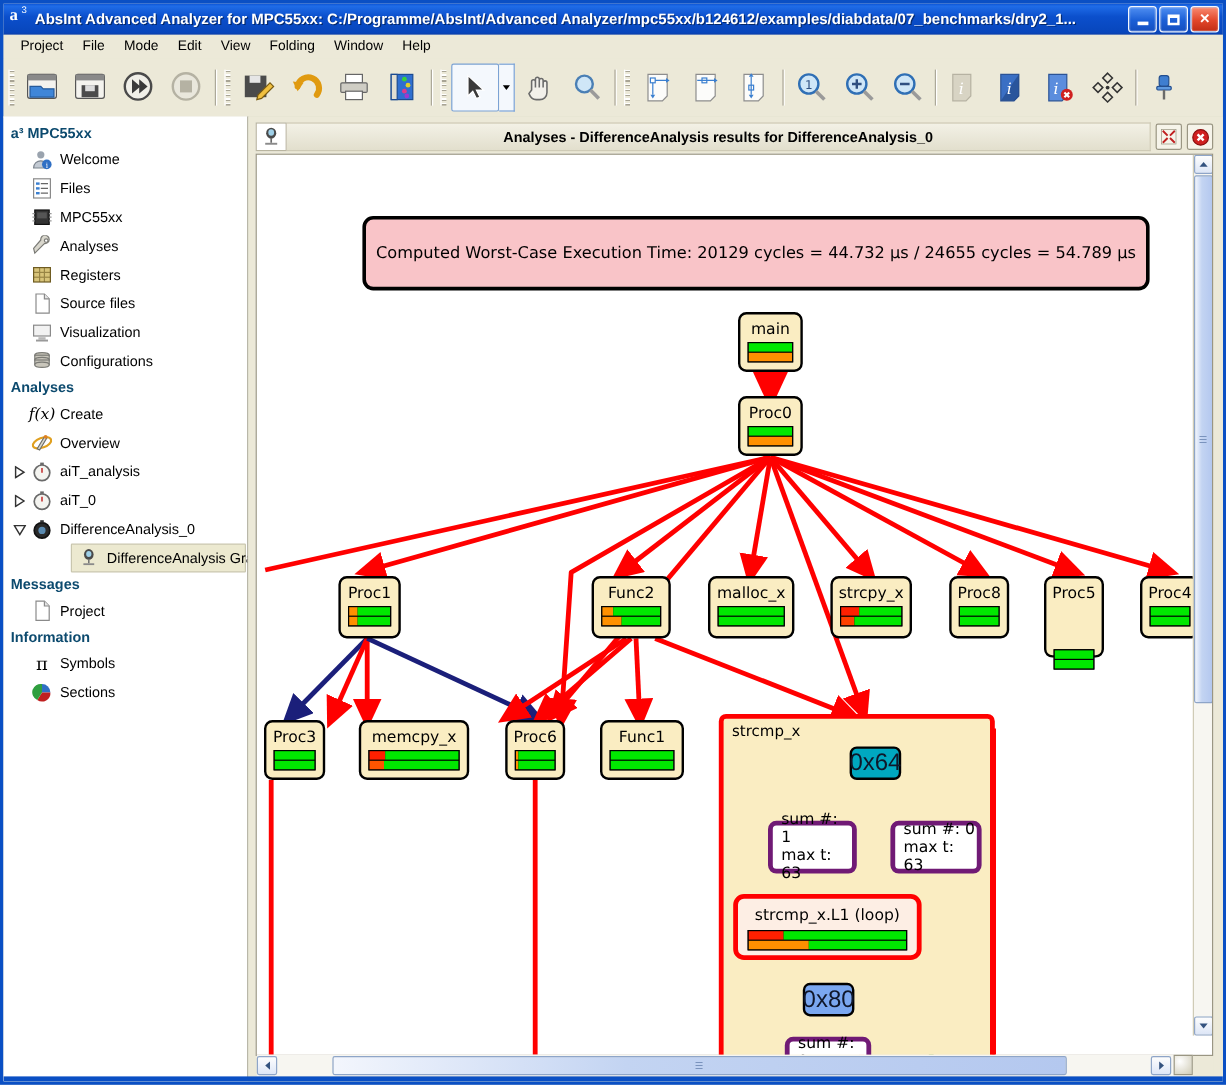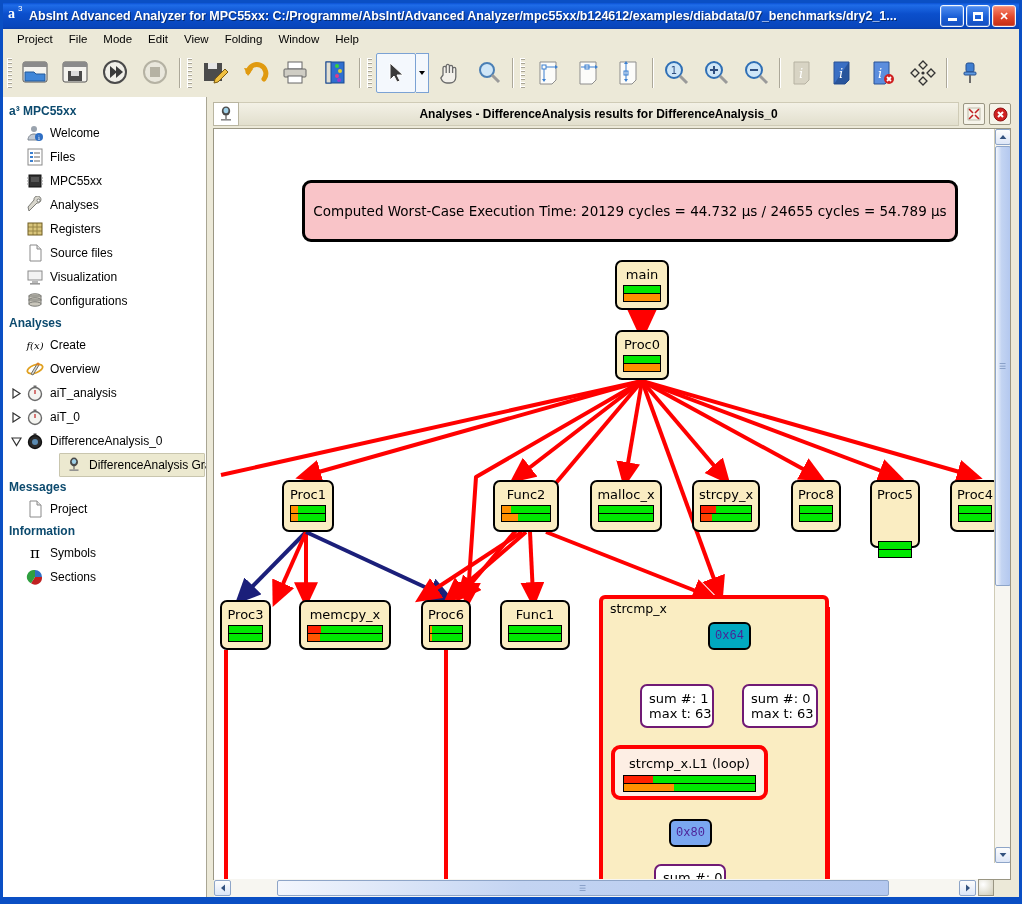--- a/index.html
+++ b/index.html
@@ -110,23 +110,23 @@
     background:#000;display:flex;flex-direction:column;gap:1px;}
   .bar{height:7px;display:flex;}
   .seg{height:100%;}
   .cluster{position:absolute;background:#faedc2;border:4px solid #ff0000;border-radius:6px;box-sizing:border-box;}
   .cluster .clabel{position:absolute;left:7px;top:2px;font-size:12.5px;color:#000;
     font-family:"DejaVu Sans",sans-serif;}
   .loopbox{position:absolute;background:#fdeee4;border:4px solid #ff0000;border-radius:9px;box-sizing:border-box;
     display:flex;flex-direction:column;align-items:center;}
   .loopbox .llabel{font-size:13px;color:#000;font-family:"DejaVu Sans",sans-serif;padding-top:7px;}
   .addr{position:absolute;border:2px solid #000;border-radius:6px;box-sizing:border-box;
-    display:flex;align-items:center;justify-content:center;font-size:12px;color:#4c1d95;
-    font-family:Liberation Mono, monospace;}
-  .sumbox{position:absolute;background:#fff;border:2px solid #701a75;border-radius:7px;box-sizing:border-box;
+    display:flex;align-items:center;justify-content:center;font-size:20px;color:#0f172a;
+    font-family:Liberation Sans, sans-serif;}
+  .sumbox{position:absolute;background:#fff;border:4px solid #701a75;border-radius:7px;box-sizing:border-box;
     display:flex;flex-direction:column;align-items:flex-start;justify-content:center;padding-left:7px;}
   .sumbox span{font-size:13px;color:#000;font-family:"DejaVu Sans",sans-serif;line-height:15px;}
 
   .wcet{position:absolute;background:#f9c4c8;border:3px solid #000;border-radius:9px;
     box-sizing:border-box;display:flex;align-items:center;justify-content:center;}
   .wcet span{font-size:13.5px;color:#000;font-family:"DejaVu Sans",sans-serif;}
 
   .statusline{position:absolute;left:0;bottom:0;width:1016px;height:4px;background:#0a4fc4;}
 </style>
 </head>
@@ -467,21 +467,21 @@
                   <ellipse cx="9" cy="12" rx="6" ry="2.2"></ellipse>
                 </g>
               </svg>
             </span>
             <span class="sb-lab">Configurations</span>
           </div>
           <div class="sb-head">Analyses</div>
           <div class="sb-row">
             <span class="sb-arrow none"></span>
             <span class="sb-ico">
-              <span style="font-family:'DejaVu Serif',serif;font-style:italic;font-size:10px;">f(x)</span>
+              <span style="font-family:'DejaVu Serif',serif;font-style:italic;font-size:13px;">f(x)</span>
             </span>
             <span class="sb-lab">Create</span>
           </div>
           <div class="sb-row">
             <span class="sb-arrow none"></span>
             <span class="sb-ico">
               <svg width="18" height="18" viewBox="0 0 18 18">
                 <ellipse cx="9" cy="9" rx="8" ry="4" fill="none" stroke="#e0a020" stroke-width="1.8" transform="rotate(-20 9 9)"></ellipse>
                 <path d="M5 14 L11 4 l2 1 -6 10z" fill="#d9d7cd" stroke="#6f6f6a"></path>
                 <circle cx="12" cy="4" r="1.6" fill="#e08020"></circle>

